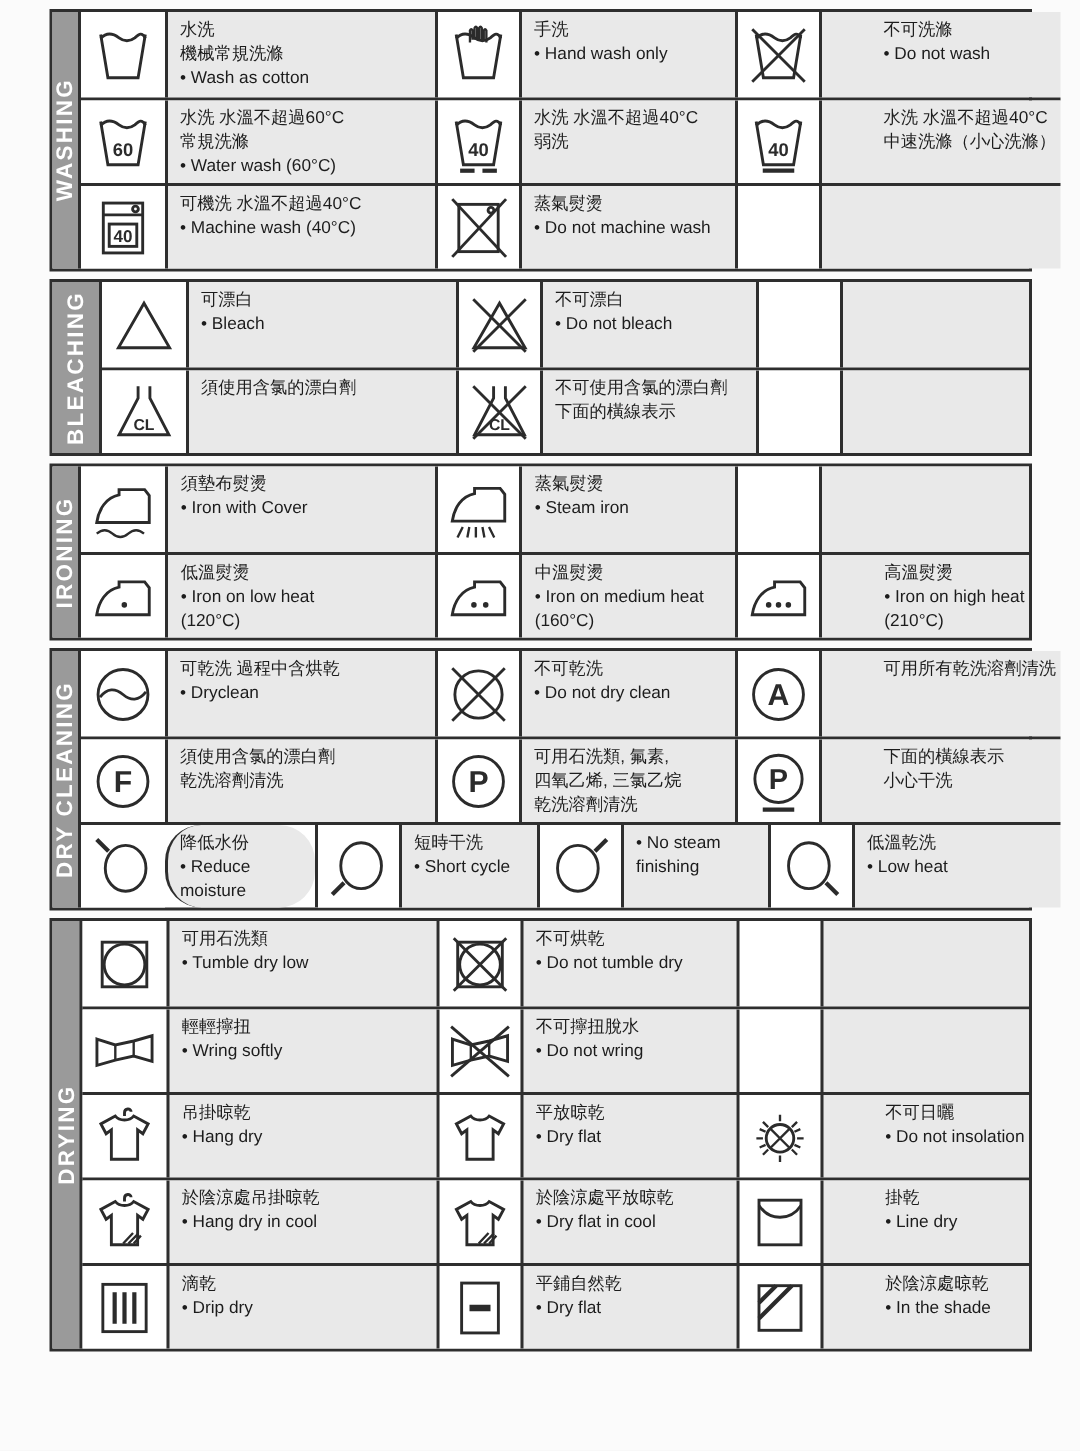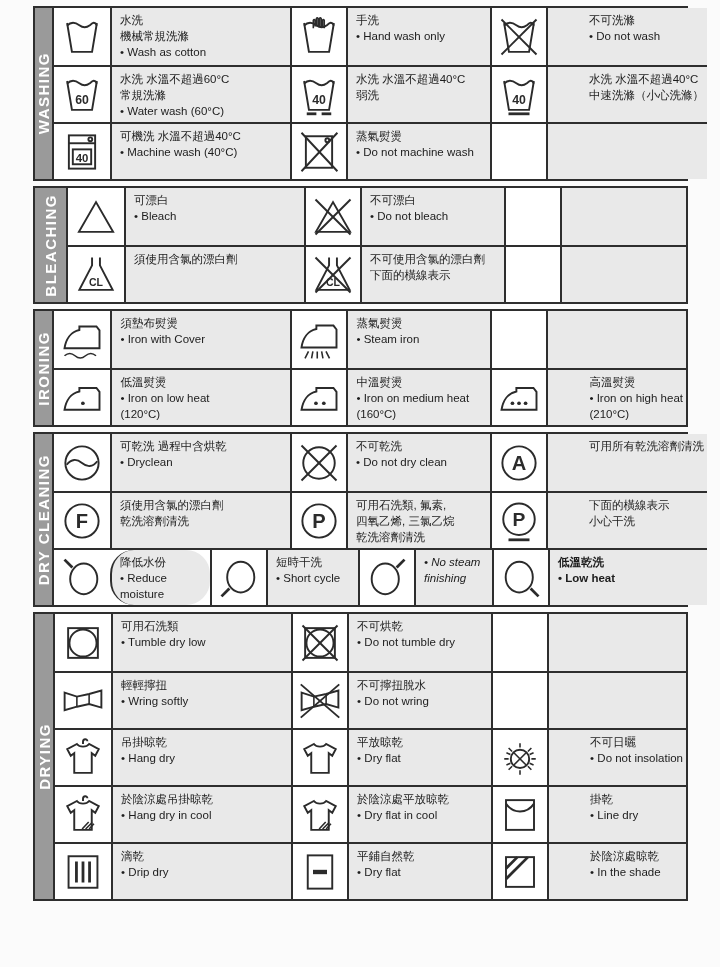--- a/index.html
+++ b/index.html
@@ -14,21 +14,21 @@
                color:#fff; font-weight:bold; font-size:15px; letter-spacing:1.5px; }
   .rows { flex:1; display:flex; flex-direction:column; }
   .row { display:flex; height:57px; }
   .row + .row { border-top:2px solid #2e2e2e; }
 
   .cell { border-left:2px solid #2e2e2e; height:100%; }
   .row .cell:first-child { border-left:none; }
   .icon-cell { width:56px; background:#fff; display:flex; align-items:center; justify-content:center; flex:none; }
   .text-cell { background:#e9e9e9; padding:5px 3px 0 8px; font-size:11.5px; line-height:1.38; color:#1c1c1c; }
   .w1 { width:180px; flex:none; } .w2c { width:144px; flex:none; } .w3c { flex:1;padding-left:41px; }
-  .n1 { width:100px; flex:none;border-radius:24px; } .n2 { width:92px; flex:none; } .n3 { width:78px; flex:none;font-style:italic; } .n4 { flex:1;font-weight:bold; }
+  .n1 { width:100px; flex:none;border-radius:24px; } .n2 { width:92px; flex:none; } .n3 { width:98px; flex:none; } .n4 { flex:1; }
   .text-cell div { white-space:nowrap; }
   .text-cell.wrap div { white-space:normal; }
 
   svg { display:block; }
   svg path, svg line, svg rect, svg circle, svg ellipse { stroke:#2b2b2b; fill:none; stroke-width:2.2; }
   svg .f { fill:#2b2b2b; stroke:none; }
   svg .w2 { stroke-width:1.8; }
   svg .w3 { stroke-width:3.2; }
   svg .w5 { stroke-width:5; }
   svg text { fill:#2b2b2b; stroke:none; font-weight:bold; text-anchor:middle; font-family:"Liberation Sans", sans-serif; }

